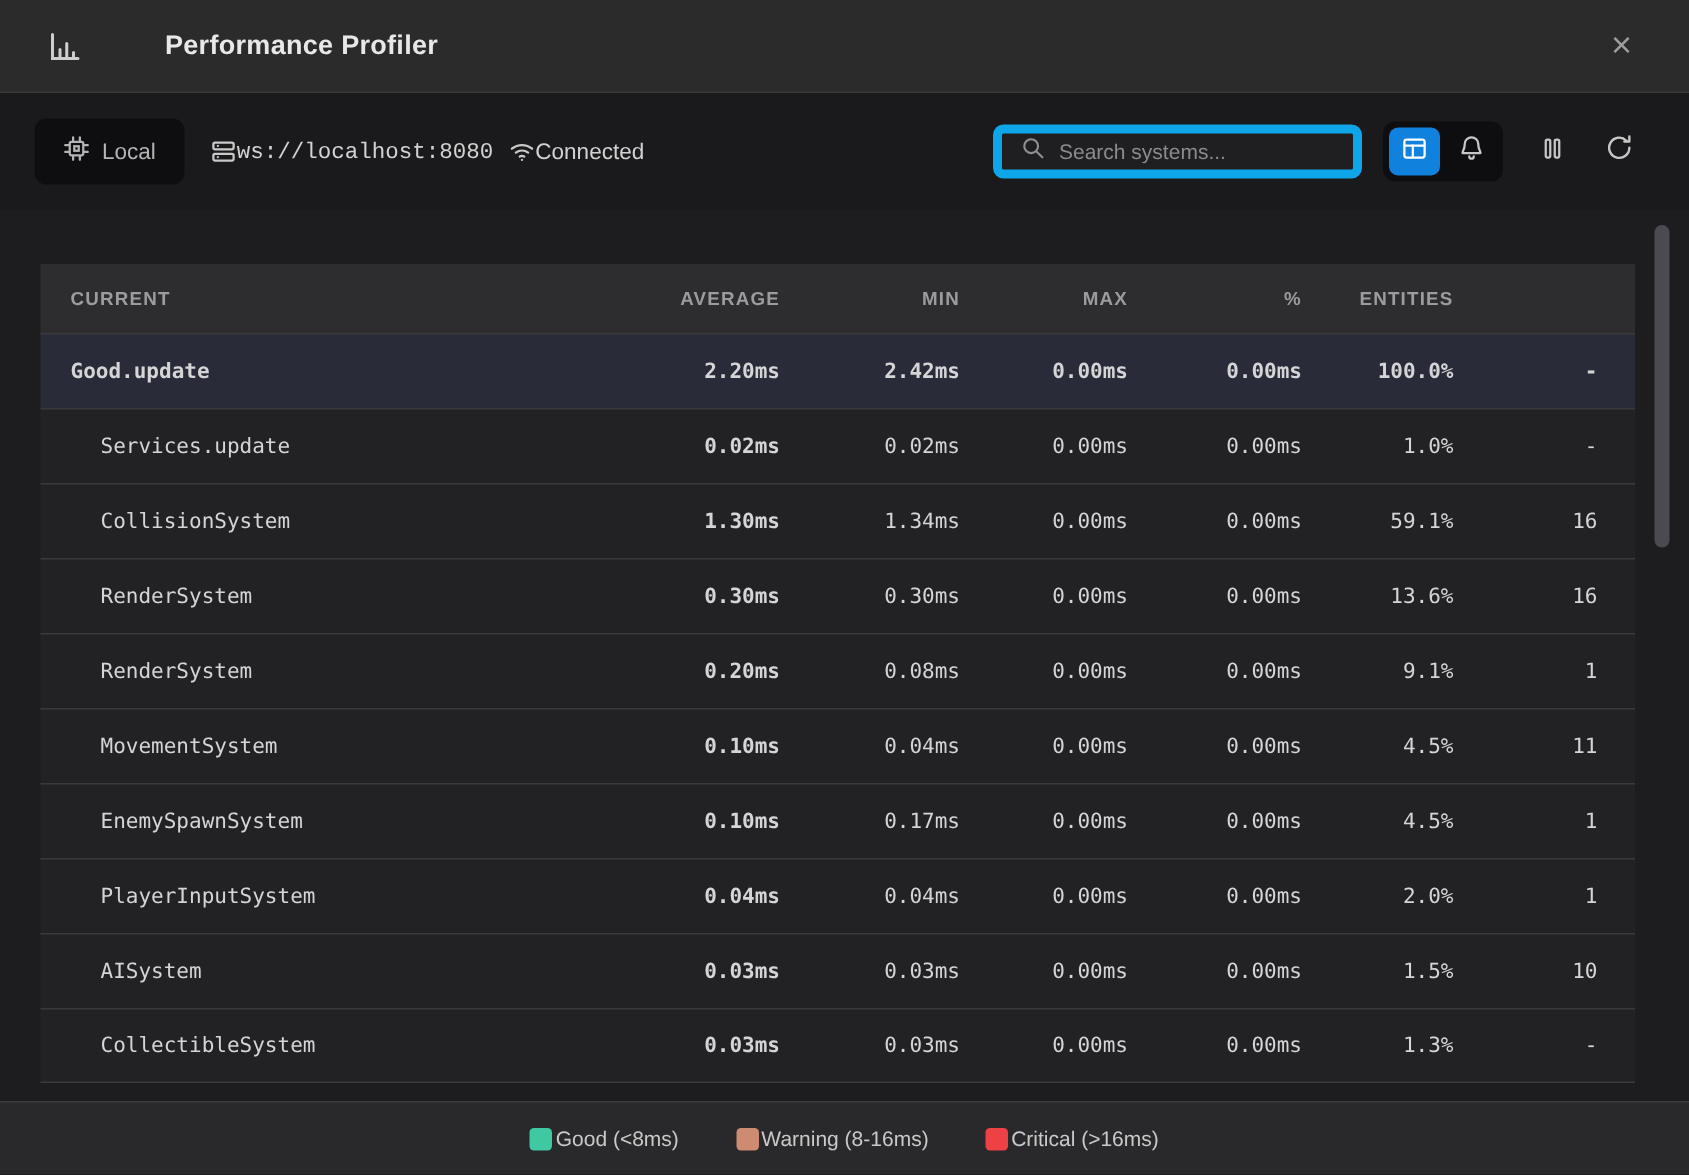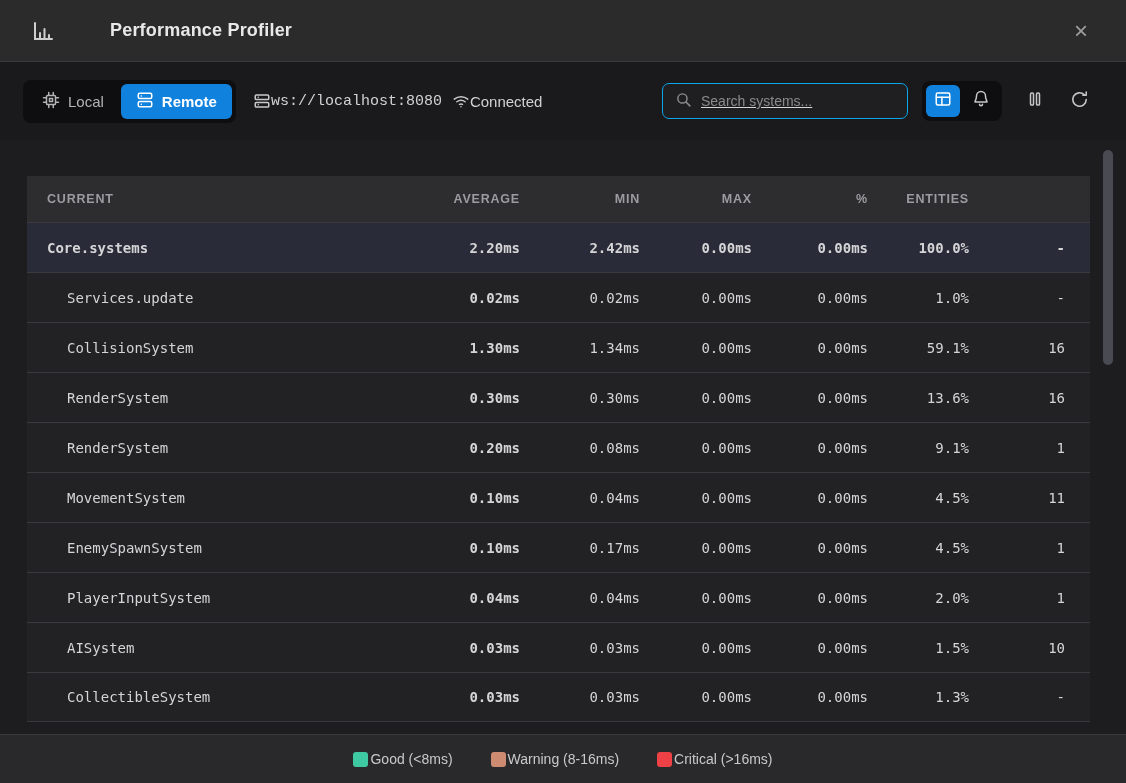--- a/index.html
+++ b/index.html
@@ -52,23 +52,22 @@
 
   .conn { display:flex; align-items:center; margin-left:17px; font-size:15px; color:#d2d2d2; }
   .conn .icon { display:flex; align-items:center; }
   .conn .icon svg { stroke:#c9c9c9; }
   .conn-url { margin-right:10px;font-family:Liberation Mono, monospace; }
   .spacer { flex:1; }
 
   .search-box {
     display:flex; align-items:center; gap:9px;
     width:246px; height:36px;
-    background:#1f1f22; border:1px solid #0ea5e9; border-radius:7px;
+    background:#1f1f22; border:6px solid #0ea5e9; border-radius:7px;
     padding:0 12px;
-    text-decoration:underline;
   }
   .search-box svg { stroke:#8f8f8f; flex:0 0 auto; }
   .search-box input {
     background:transparent; border:none; outline:none;
     color:#cfcfcf; font-size:14px; width:100%;
     font-family:"Liberation Sans", sans-serif;
   }
   .search-box input::placeholder { color:#8b8b8b; }
 
   .icon-seg { display:flex; align-items:center; background:#0e0e10; border-radius:8px; padding:4px; gap:4px; margin-left:14px; }
@@ -155,30 +154,20 @@
       <div class="seg-btn">
         <span>
           <svg width="18" height="18" viewBox="0 0 24 24" fill="none" stroke-width="2" stroke-linecap="round">
             <rect x="6" y="6" width="12" height="12" rx="1.5"></rect>
             <rect x="10" y="10" width="4" height="4"></rect>
             <path d="M9 2v3M15 2v3M9 19v3M15 19v3M2 9h3M2 15h3M19 9h3M19 15h3"></path>
           </svg>
         </span>
         <span>Local</span>
       </div>
-      <div class="seg-btn active">
-        <span>
-          <svg width="18" height="18" viewBox="0 0 24 24" fill="none" stroke-width="2" stroke-linecap="round">
-            <rect x="3" y="3" width="18" height="7" rx="2"></rect>
-            <rect x="3" y="14" width="18" height="7" rx="2"></rect>
-            <path d="M7 6.5h.01M7 17.5h.01"></path>
-          </svg>
-        </span>
-        <span>Remote</span>
-      </div>
     </div>
 
     <div class="conn">
       <span class="icon">
         <svg width="18" height="18" viewBox="0 0 24 24" fill="none" stroke-width="2" stroke-linecap="round">
           <rect x="3" y="4" width="18" height="6" rx="1.5"></rect>
           <rect x="3" y="14" width="18" height="6" rx="1.5"></rect>
           <path d="M7 7h.01M7 17h.01"></path>
         </svg>
       </span>
@@ -250,21 +239,21 @@
       <div class="thead">
           <div class="th">CURRENT</div>
           <div class="th">AVERAGE</div>
           <div class="th">MIN</div>
           <div class="th">MAX</div>
           <div class="th">%</div>
           <div class="th">ENTITIES</div>
         </div>
       <div>
           <div class="trow highlighted bold-all">
-            <div class="cell name-cell indent-0">Core.systems</div>
+            <div class="cell name-cell indent-0">Good.update</div>
             <div class="cell num-cell current">2.20ms</div>
             <div class="cell num-cell">2.42ms</div>
             <div class="cell num-cell">0.00ms</div>
             <div class="cell num-cell">0.00ms</div>
             <div class="cell num-cell">100.0%</div>
             <div class="cell num-cell">-</div>
           </div>
           <div class="trow">
             <div class="cell name-cell indent-1">Services.update</div>
             <div class="cell num-cell current">0.02ms</div>

